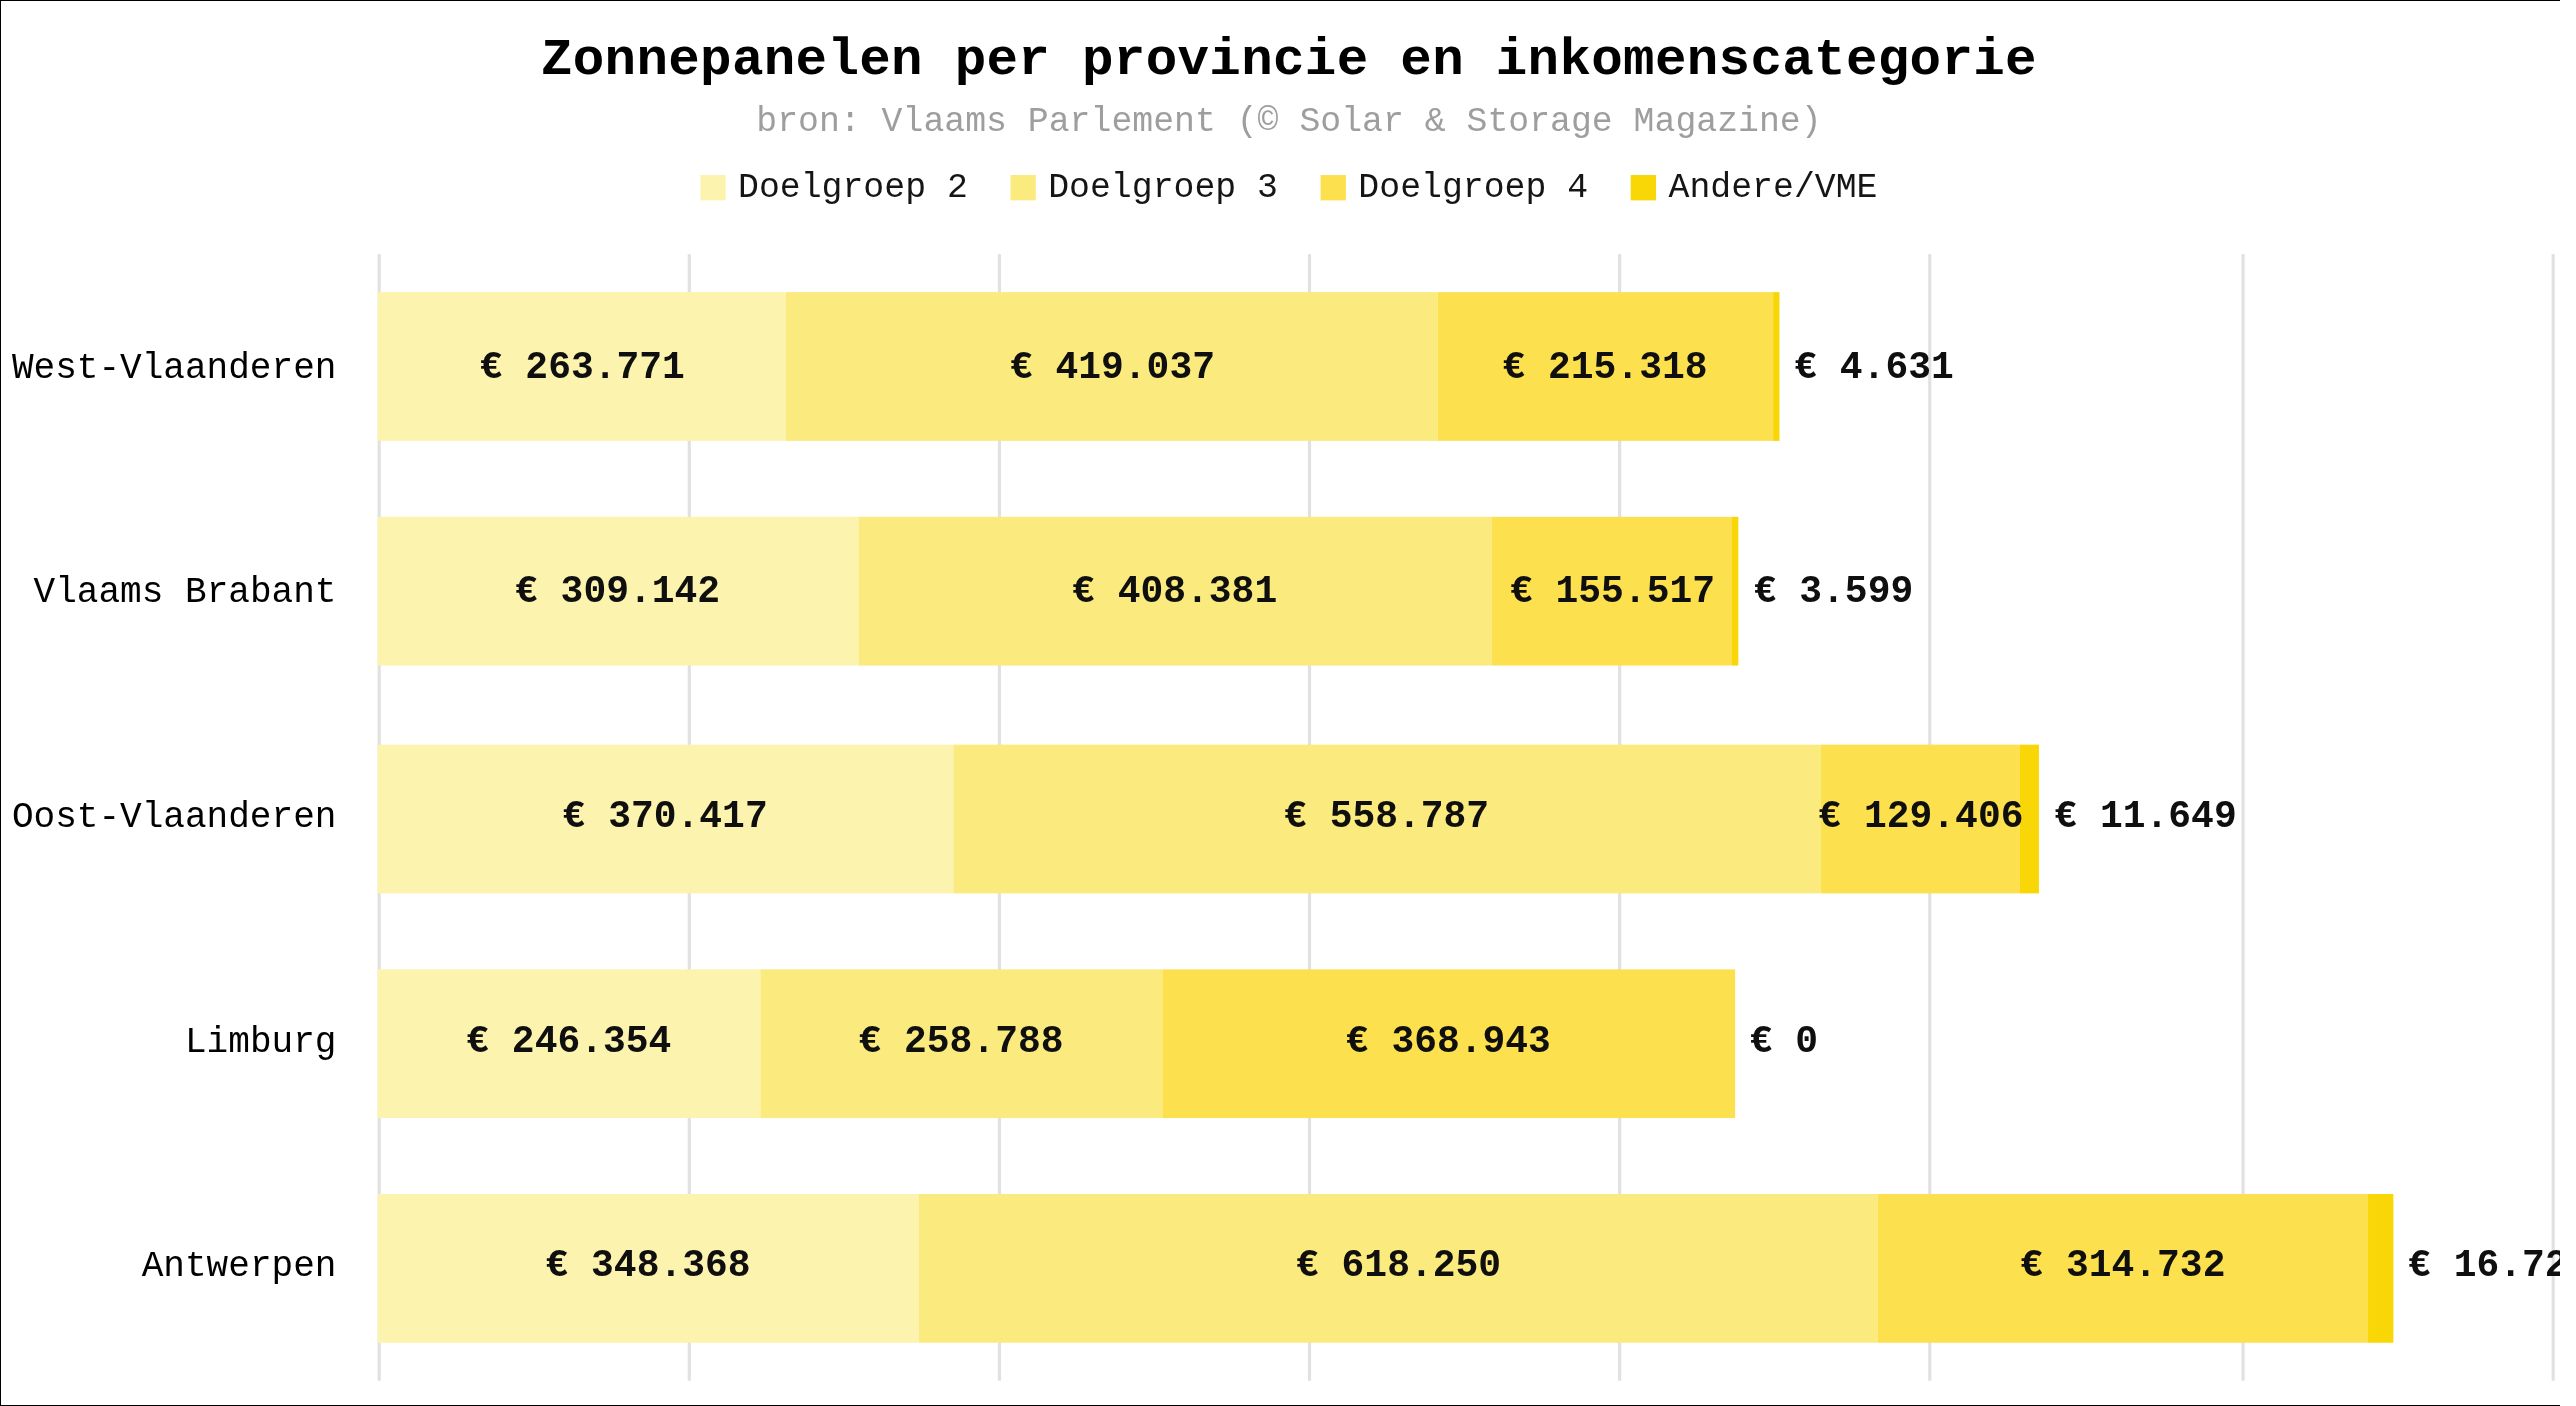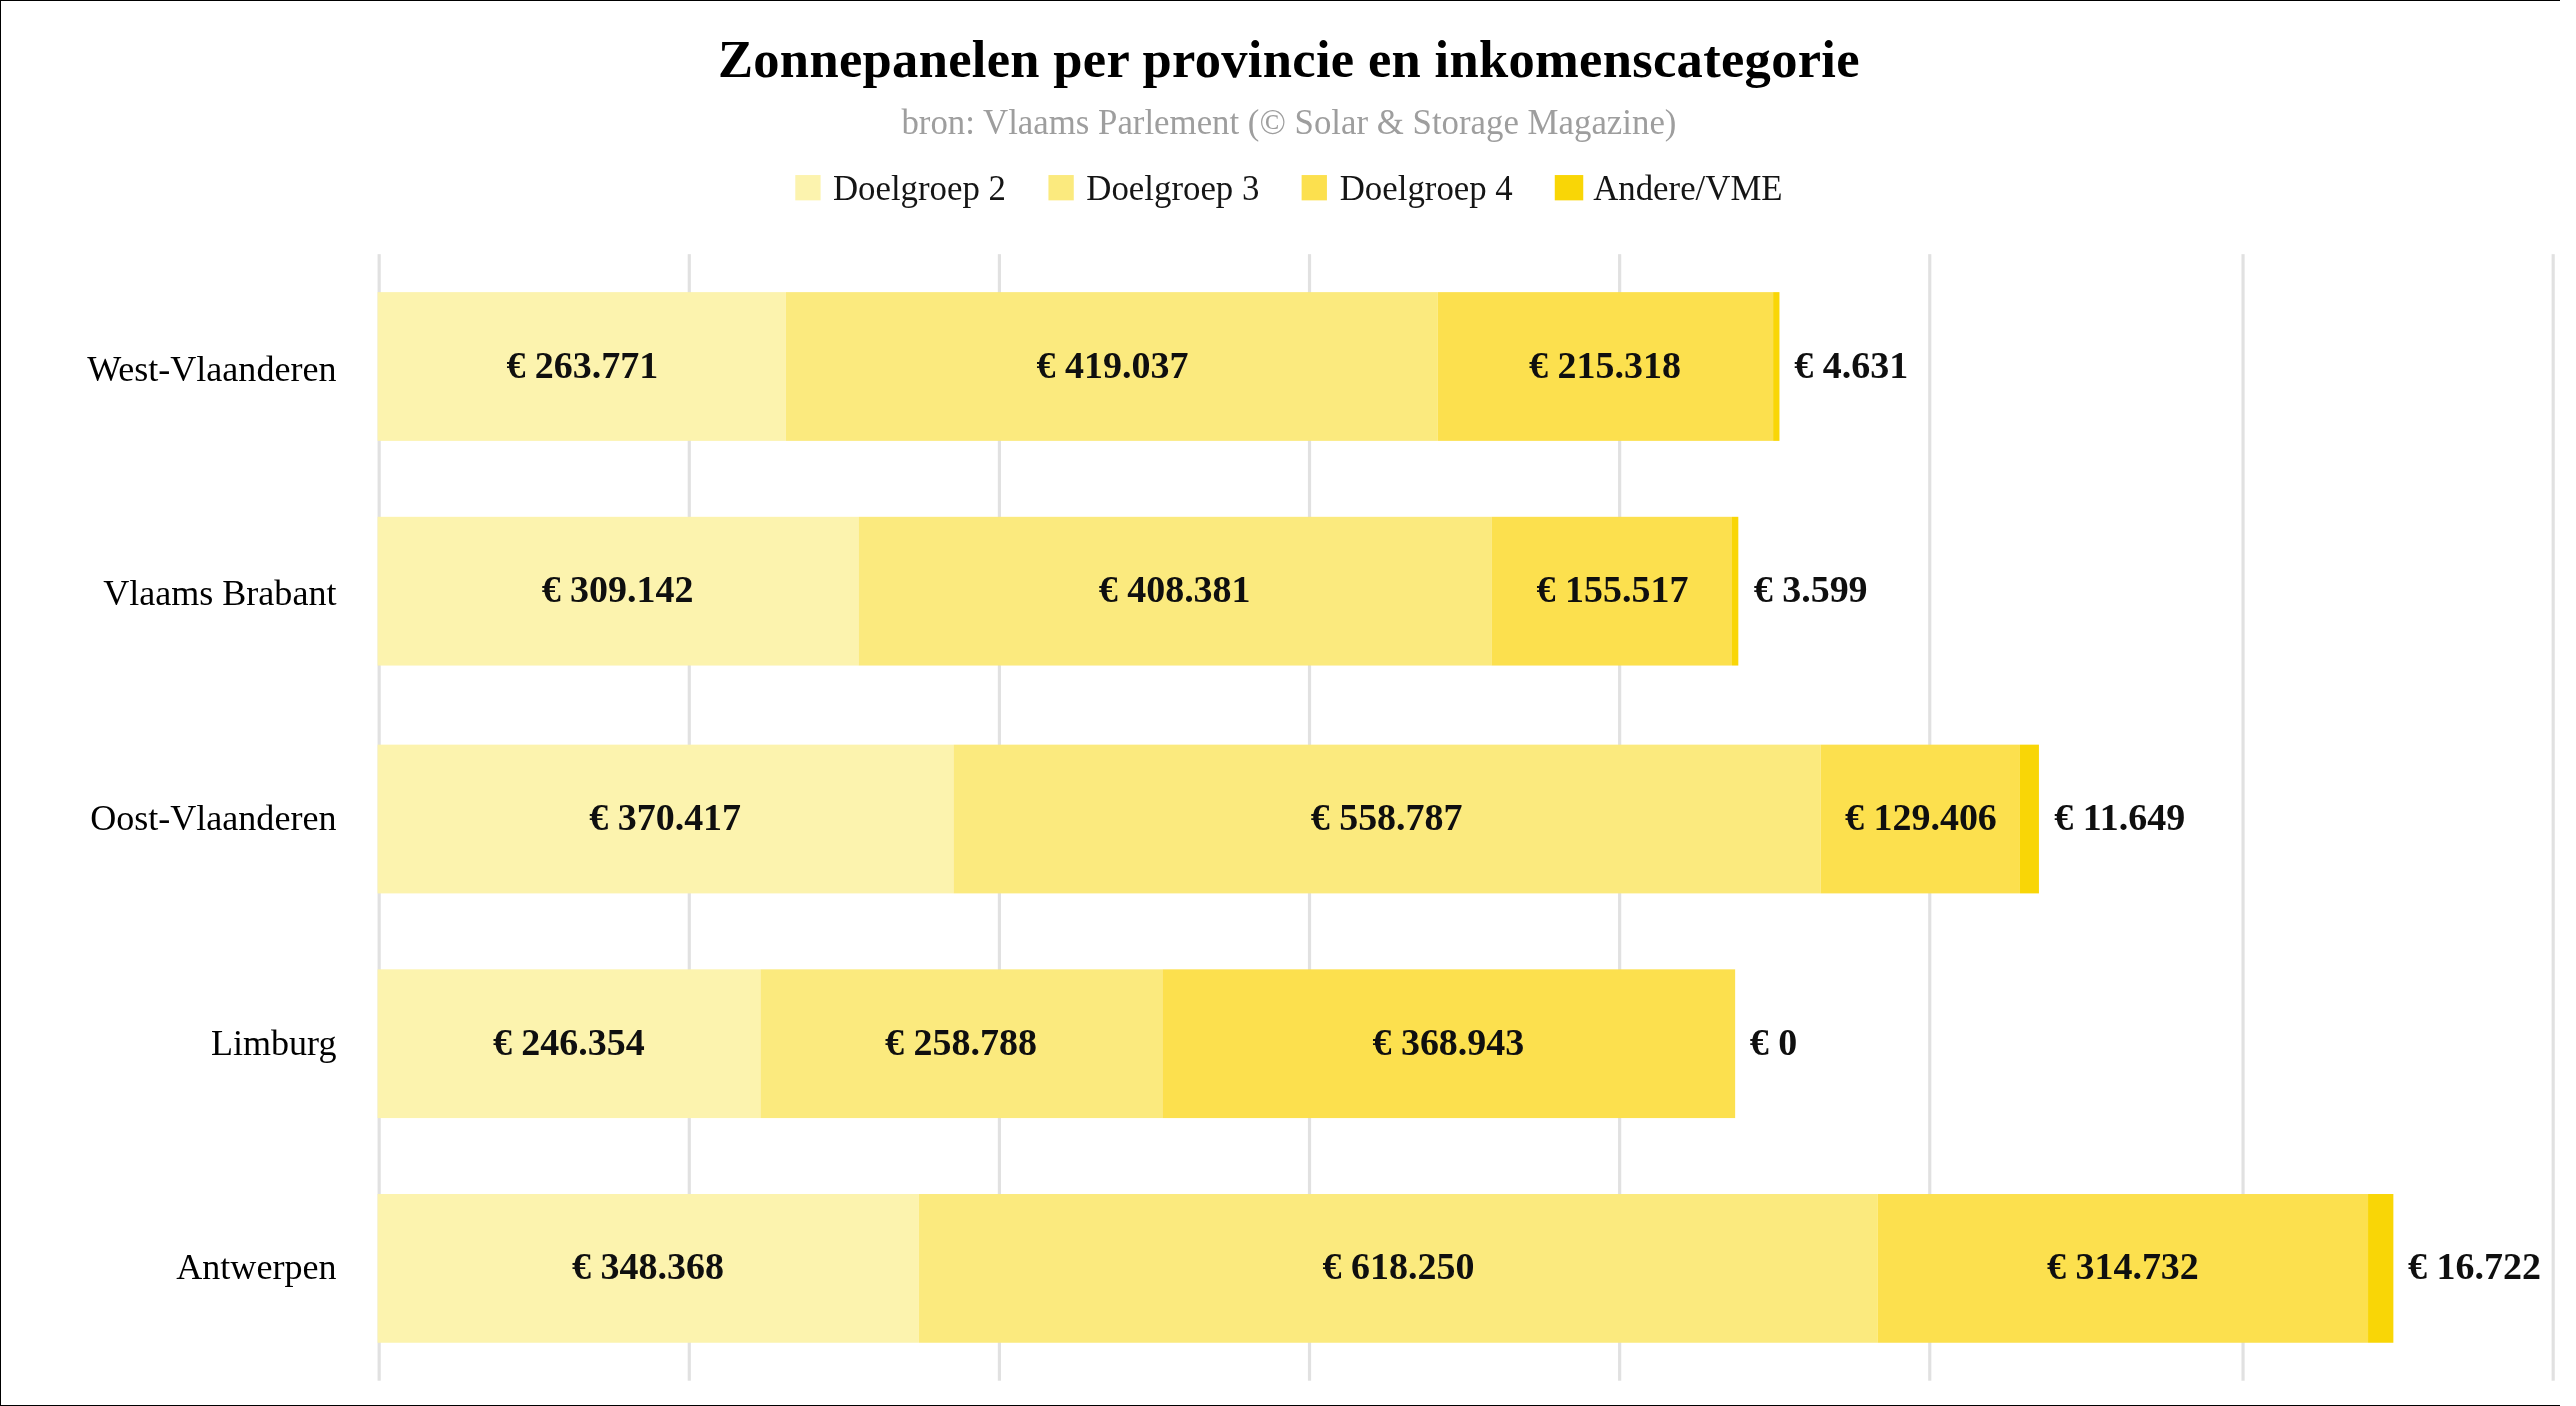--- a/index.html
+++ b/index.html
@@ -5,21 +5,21 @@
   html,body{margin:0;padding:0;background:#fff;}
   #screenshot{
     position:relative;
     width:2560px;height:1406px;
     box-sizing:border-box;
     background:#ffffff;
     border-top:1.6px solid #000;
     border-left:1.6px solid #000;
     border-bottom:1.6px solid #000;
     overflow:hidden;
-    font-family:Liberation Serif, serif;
+    font-family:Liberation Mono, monospace;
   }
   .stage{
     position:absolute;left:0;top:0;
     width:814px;height:444px;
     transform:scale(3.1645);
     transform-origin:0 0;
   }
   .title{
     position:absolute;left:0;right:0;top:8.8px;
     text-align:center;

